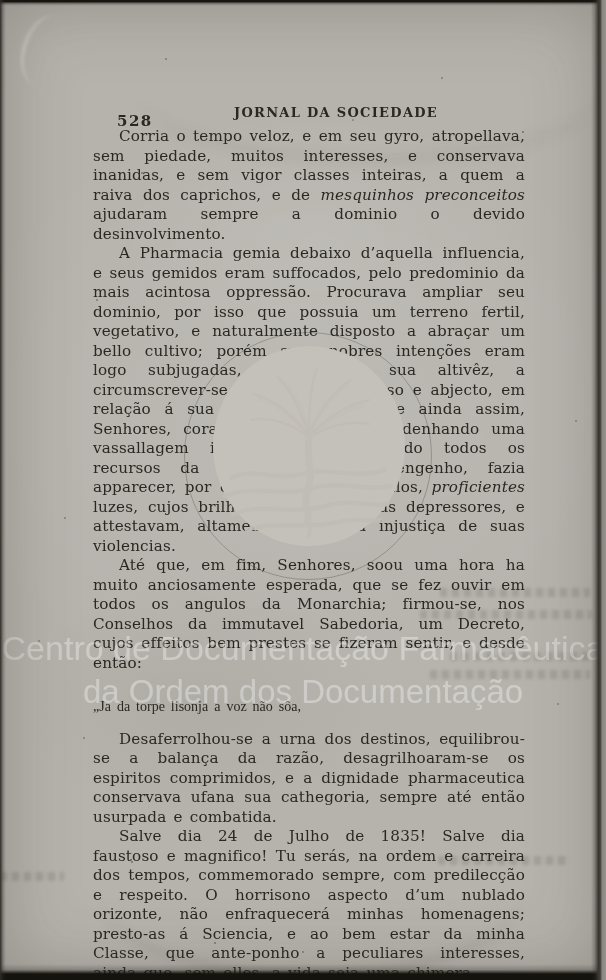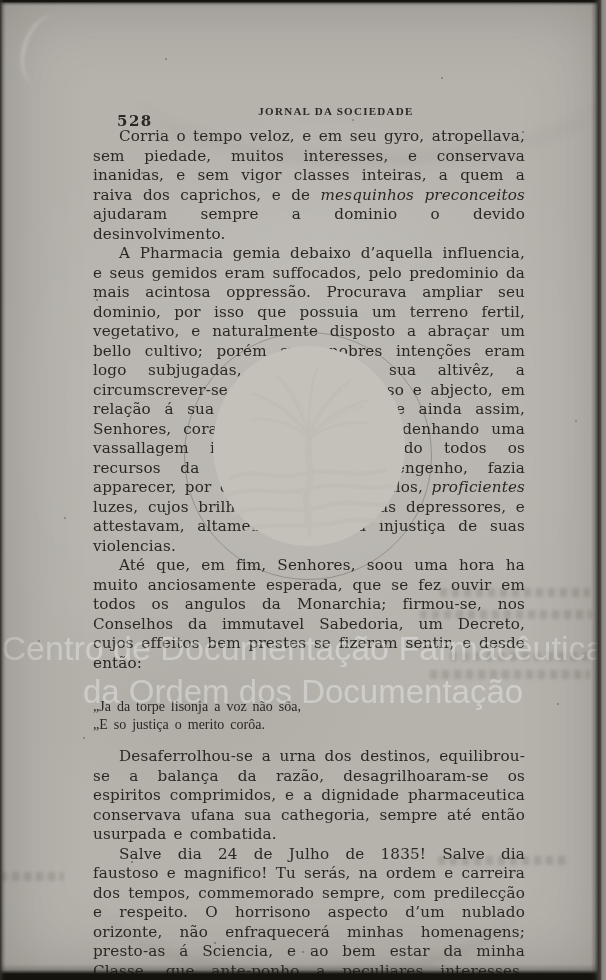--- a/index.html
+++ b/index.html
@@ -49,21 +49,21 @@
                           557px 703px 0 0 rgba(45,42,38,.4), 214px 942px 0 0 rgba(45,42,38,.45),
                           352px 119px 0 0 rgba(45,42,38,.35), 441px 77px 0 0 rgba(45,42,38,.4),
                           83px 737px 0 0 rgba(45,42,38,.4), 302px 951px 0 0 rgba(45,42,38,.4),
                           575px 420px 0 0 rgba(45,42,38,.35), 38px 640px 0 0 rgba(45,42,38,.35),
                           165px 58px 0 0 rgba(45,42,38,.4), 500px 930px 0 0 rgba(45,42,38,.4); }
   
   .header { position:absolute; z-index:2; left:93px; top:104px; width:432px; height:20px;
             color:#2b2823; font-weight:bold; }
   .pagenum { position:absolute; left:24px; top:8px; font-size:15px; letter-spacing:1.5px; }
   .journal { position:absolute; left:0; right:0; top:1px; text-align:center; padding-left:54px;
-             font-size:11px; letter-spacing:1.3px;font-family:Liberation Serif, serif; }
+             font-size:13px; letter-spacing:1.3px; }
   .article { position:absolute; z-index:2; left:93px; top:127px; width:432px;
              color:#2b2823; font-size:15.2px; line-height:19.5px; text-align:justify; }
   .article p { margin:0; text-indent:26px; word-spacing:2.2px; letter-spacing:0.15px; }
   .article .it { font-style:italic;margin-top:36px; }
   .verse { text-align:left; margin:25px 0 14px; font-size:14px; line-height:17.5px;
            word-spacing:2.5px; text-indent:0;font-family:Liberation Serif, serif; }
   
   .stamp-ring { position:absolute; z-index:3; left:184px; top:332px; width:246px; height:246px;
                 border:1.5px solid rgba(80,76,68,0.30); border-radius:50%; mix-blend-mode:multiply; }
   .stamp { position:absolute; z-index:3; left:213px; top:346px; width:192px; height:200px; }
@@ -96,21 +96,20 @@
     <span class="pagenum">528</span>
     <span class="journal">JORNAL DA SOCIEDADE</span>
   </div>
 
   <div class="article">
       <p><span>Corria o tempo veloz, e em seu gyro, atropellava, sem piedade, muitos interesses, e conservava inanidas, e sem vigor classes inteiras, a quem a raiva dos caprichos, e de </span><span class="it">mesquinhos preconceitos</span><span> ajudaram sempre a dominio o devido desinvolvimento.</span></p>
       <p><span>A Pharmacia gemia debaixo d’aquella influencia, e seus gemidos eram suffocados, pelo predominio da mais acintosa oppressão. Procurava ampliar seu dominio, por isso que possuia um terreno fertil, vegetativo, e naturalmente disposto a abraçar um bello cultivo; porém suas nobres intenções eram logo subjugadas, e reduzida, sua altivêz, a circumscrever-se a um circulo vicioso e abjecto, em relação á sua propria dignidade: e ainda assim, Senhores, corajosa e denodada, desdenhando uma vassallagem impudente, aproveitando todos os recursos da imaginação e do engenho, fazia apparecer, por entre lucidos intervallos, </span><span class="it">proficientes</span><span> luzes, cujos brilhos offuscavam seus depressores, e attestavam, altamente, contra a injustiça de suas violencias.</span></p>
       <p><span>Até que, em fim, Senhores, soou uma hora ha muito anciosamente esperada, que se fez ouvir em todos os angulos da Monarchia; firmou-se, nos Conselhos da immutavel Sabedoria, um Decreto, cujos effeitos bem prestes se fizeram sentir, e desde então:</span></p>
       <div class="verse">
         <div>„Ja da torpe lisonja a voz não sôa,</div>
-        <div>„E so justiça o merito corôa.</div>
       </div>
       <p><span>Desaferrolhou-se a urna dos destinos, equilibrou-se a balança da razão, desagrilhoaram-se os espiritos comprimidos, e a dignidade pharmaceutica conservava ufana sua cathegoria, sempre até então usurpada e combatida.</span></p>
       <p><span>Salve dia 24 de Julho de 1835! Salve dia faustoso e magnifico! Tu serás, na ordem e carreira dos tempos, commemorado sempre, com predilecção e respeito. O horrisono aspecto d’um nublado orizonte, não enfraquecerá minhas homenagens; presto-as á Sciencia, e ao bem estar da minha Classe, que ante-ponho a peculiares interesses, ainda que, sem elles, a vida seja uma chimera.</span></p>
     </div>
 
   <div class="stamp-ring"></div>
   <div class="stamp">
     <div class="stamp-bg"></div>
     <svg viewBox="0 0 192 200">
       <g fill="none" stroke="#c0bdb5" stroke-linecap="round">

